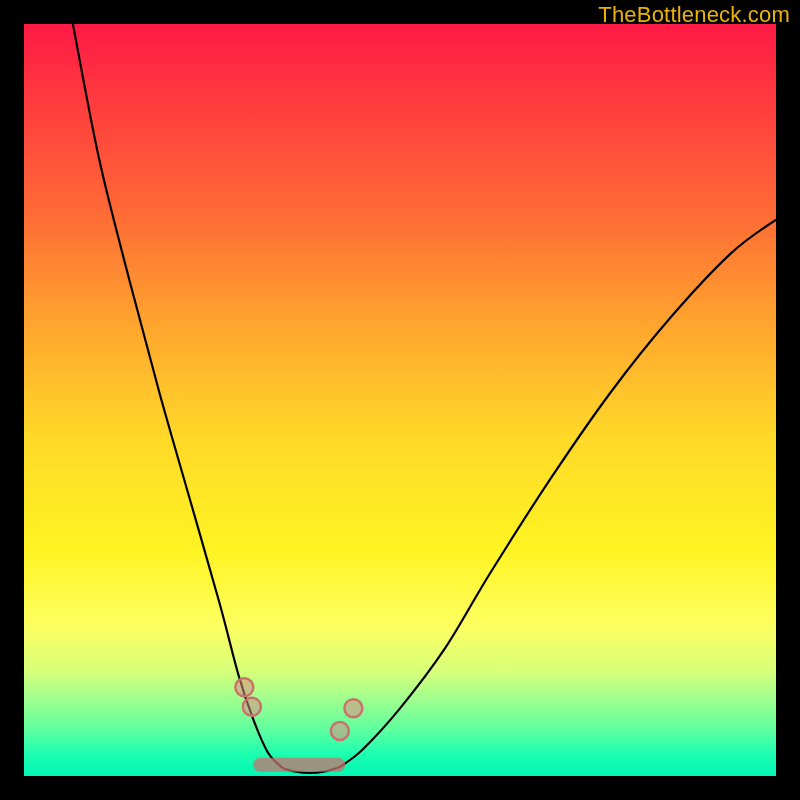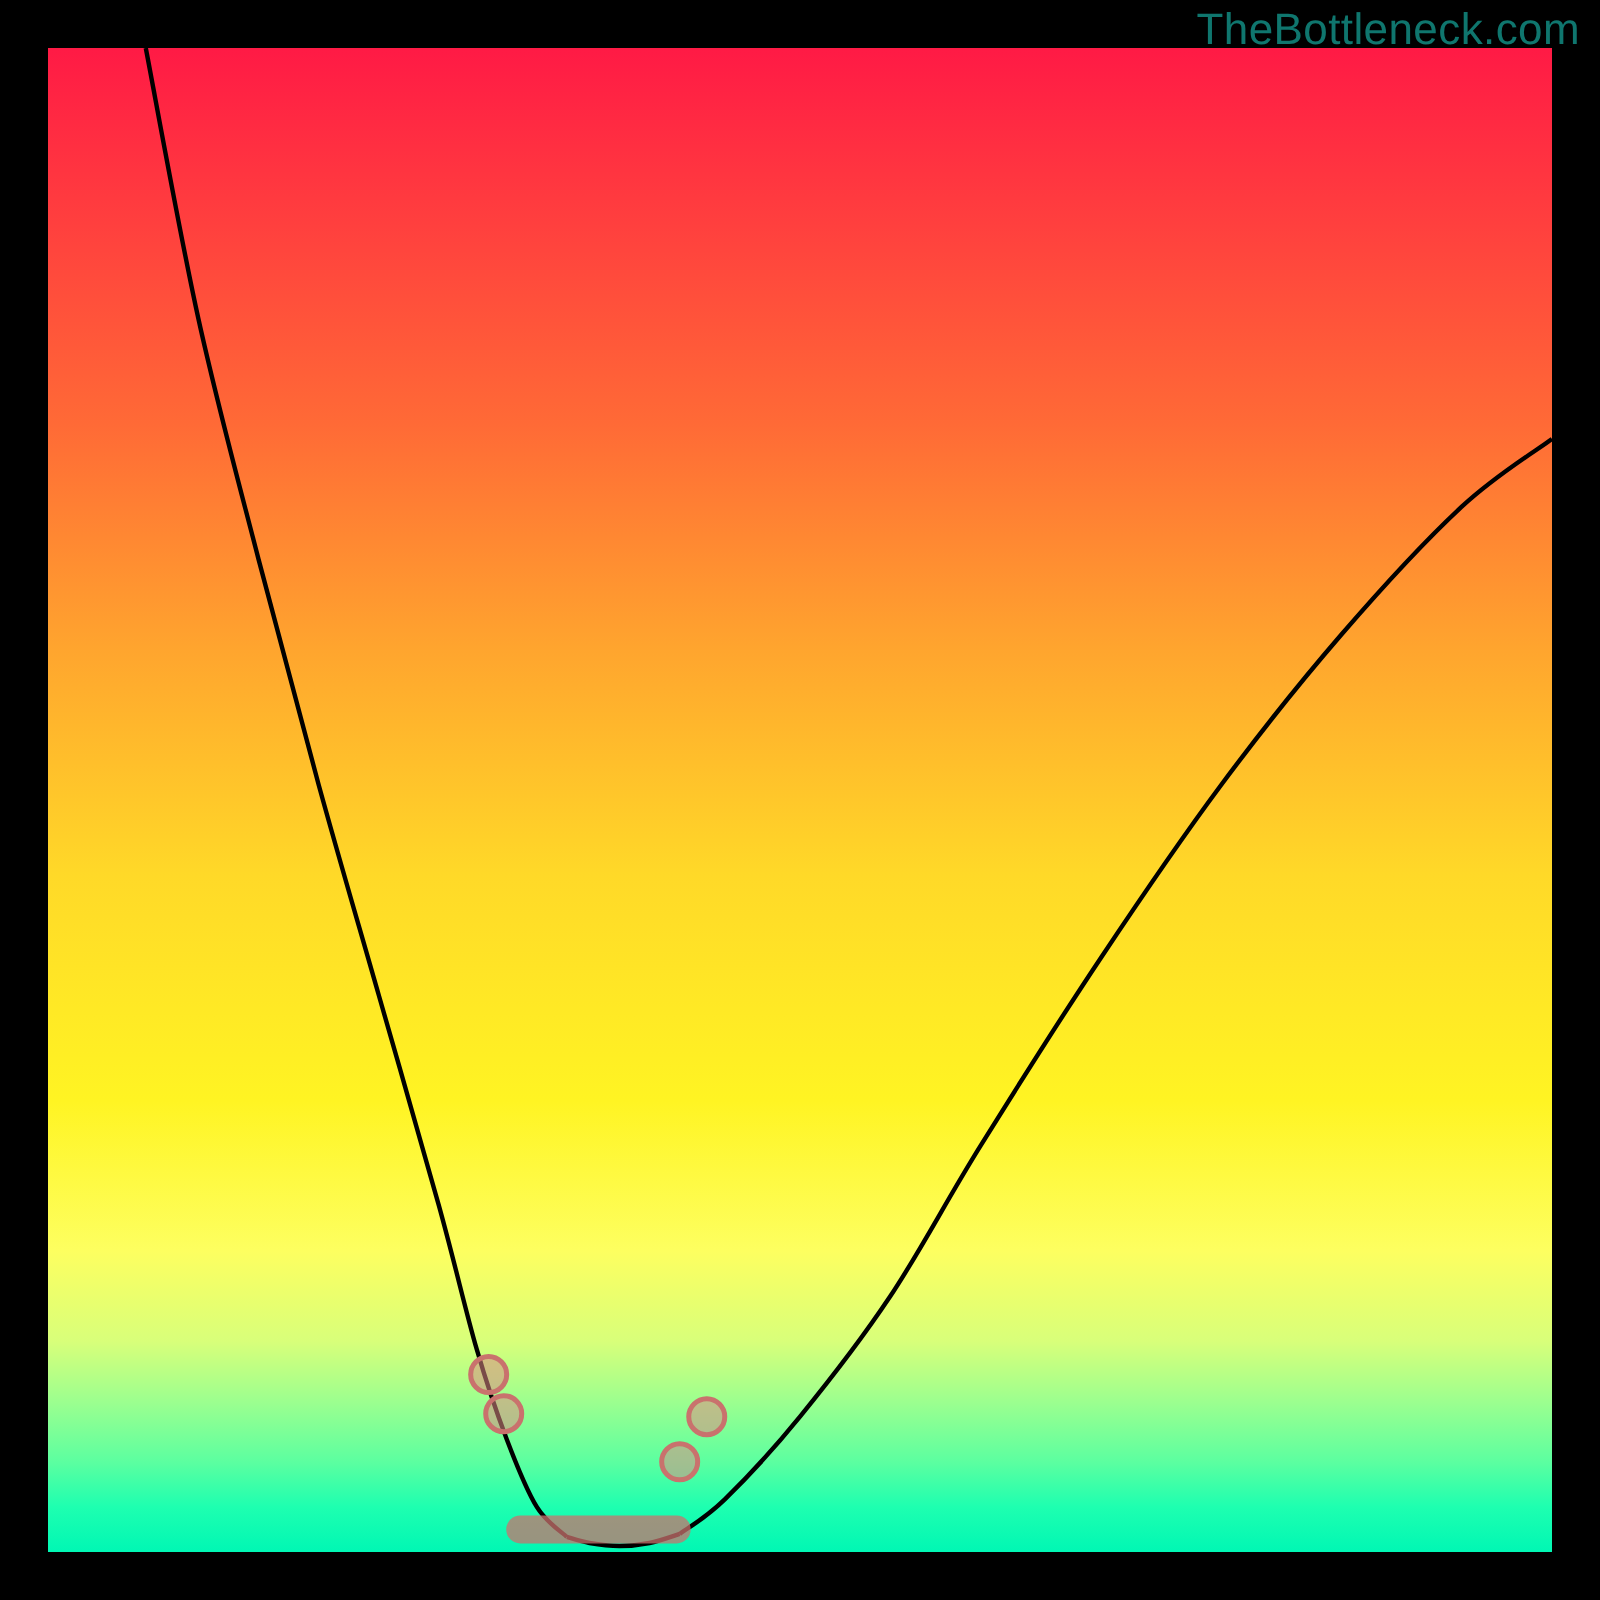--- a/index.html
+++ b/index.html
@@ -29,21 +29,21 @@
       #9cff8f 90%,
       #5cffa0 94%,
       #1effb0 97%,
       #00f7b4 100%
     );
   }
   .watermark {
     position: absolute;
     top: 2px;
     right: 10px;
-    color: #0f766e;
+    color: #eab308;
     font-size: 22px;
     font-weight: 500;
     letter-spacing: 0.2px;
     z-index: 10;
   }
   svg.plot {
     position: absolute;
     left: 0;
     top: 0;
     width: 752px;

